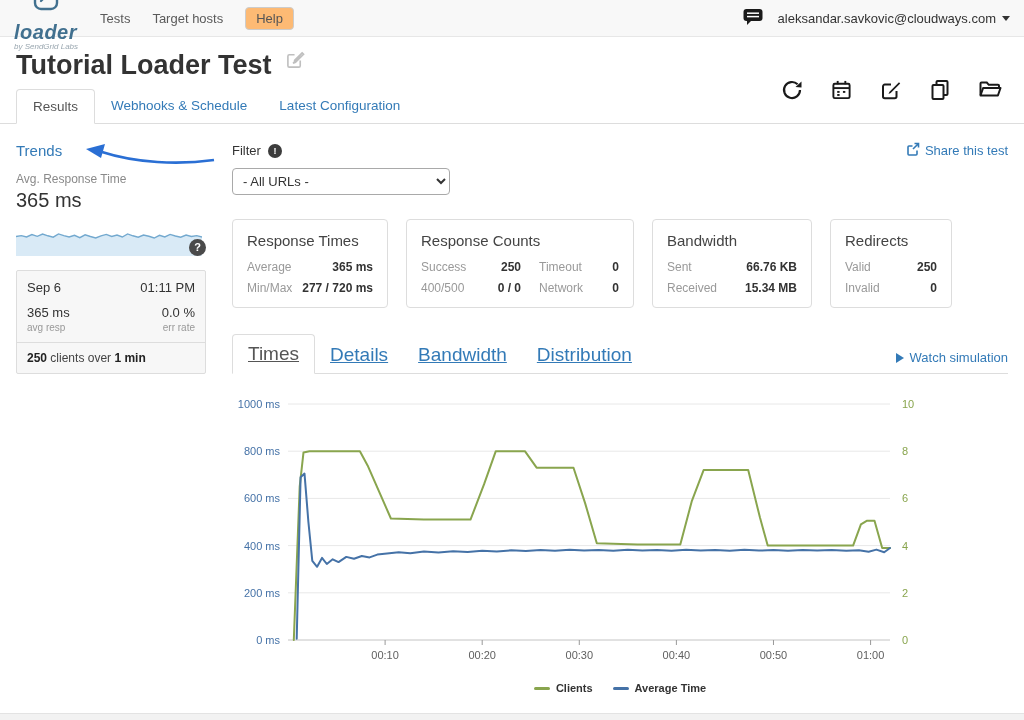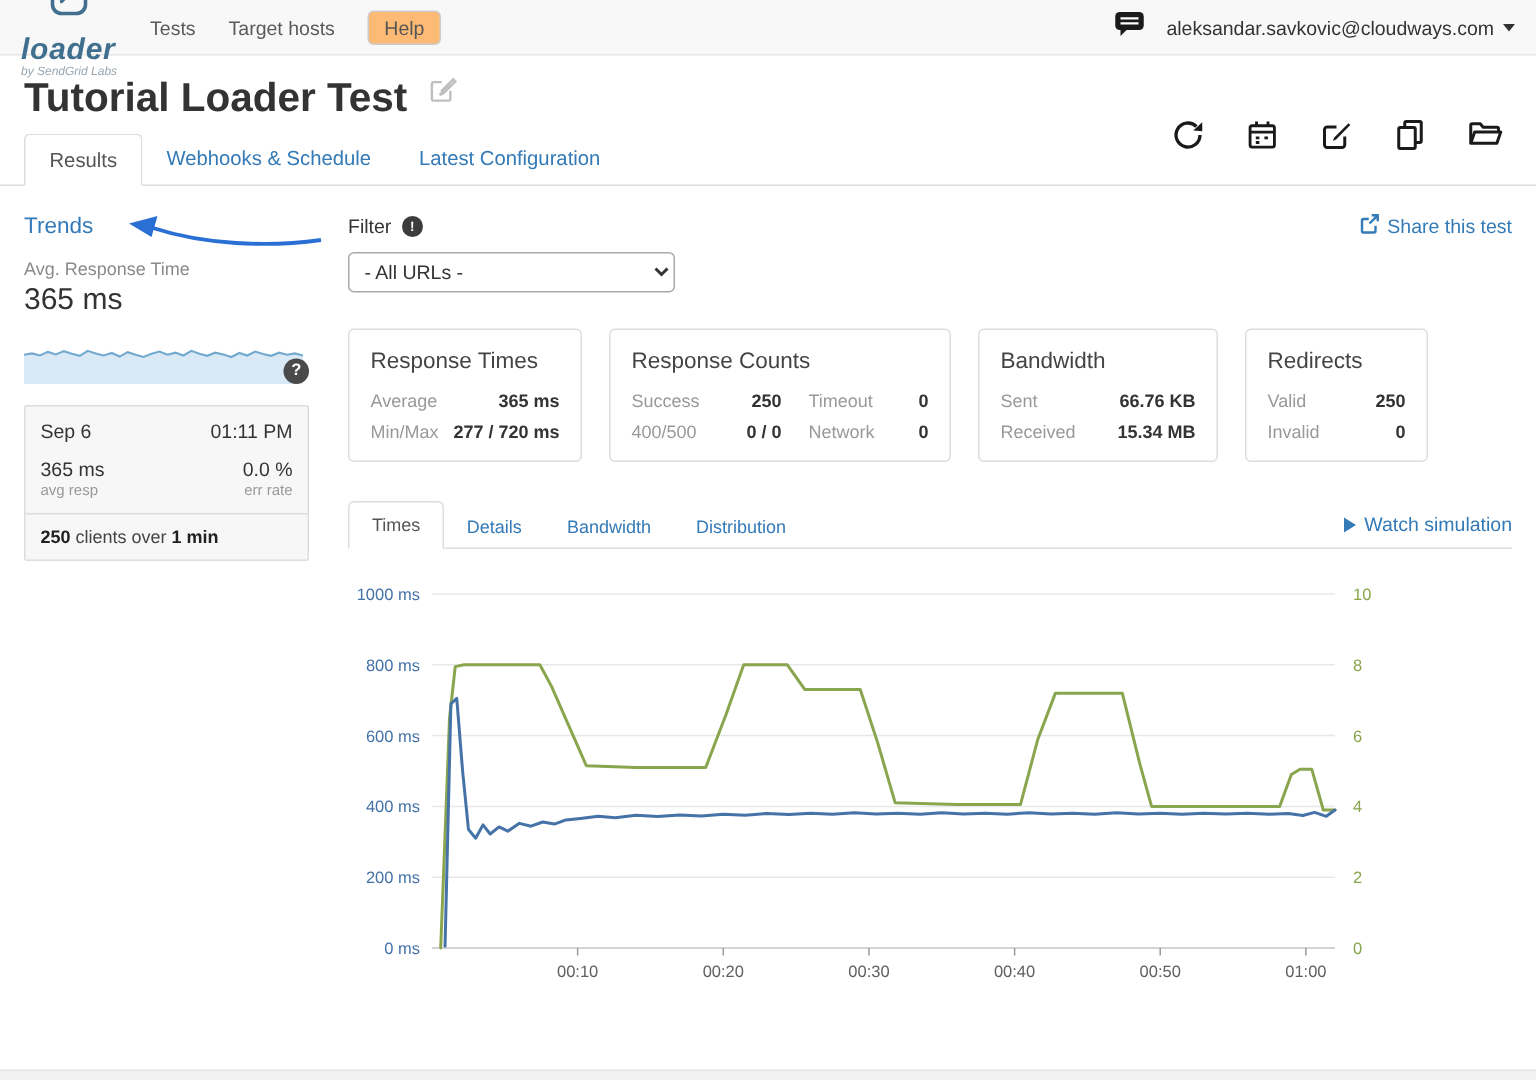--- a/index.html
+++ b/index.html
@@ -73,21 +73,21 @@
   .card-title { font-size:15px; color:#444; margin-bottom:11px; }
   .card-row { display:flex; justify-content:space-between; font-size:12px; margin-top:7px; }
   .card-row:first-of-type { margin-top:0; }
   .stat-label { color:#999; }
   .stat-value { color:#333; font-weight:bold; }
   .card-rt { width:156px; } .card-rc { width:228px; } .card-bw { width:160px; } .card-rd { width:122px; }
   .pair-grid { display:grid; grid-template-columns:1.25fr 1fr; column-gap:18px; row-gap:7px; font-size:12px; }
   .pair { display:flex; justify-content:space-between; }
 
   .chart-tabs { margin-top:26px; border-bottom:1px solid #ddd; display:flex; align-items:flex-end; }
-  .ctab { font-size:12px; padding:8px 15px; margin-bottom:-1px; display:inline-block; }
+  .ctab { font-size:19px; padding:8px 15px; margin-bottom:-1px; display:inline-block;text-decoration:underline; }
   .ctab.active { background:#fff; border:1px solid #ddd; border-bottom:1px solid #fff; border-radius:4px 4px 0 0; color:#555; }
   .ctab.link { color:#337ab7; }
   .watch-link { margin-left:auto; color:#337ab7; font-size:13px; display:flex; align-items:center; gap:6px; padding-bottom:8px; }
   .play-tri { width:0; height:0; border-top:5px solid transparent; border-bottom:5px solid transparent; border-left:8px solid #337ab7; }
 
   .chart-wrap { padding-top:16px; }
   svg text { font-family:"Liberation Sans", sans-serif; }
   .legend { display:flex; justify-content:center; gap:20px; margin-top:4px; }
   .legend-item { display:flex; align-items:center; gap:6px; cursor:pointer; }
   .legend-swatch { width:16px; height:3px; border-radius:2px; background:#999; }
@@ -345,17 +345,27 @@
           <text x="347.2903225806452" y="269" text-anchor="middle" fill="#606060" font-size="11">00:30</text>
           <line x1="444.38709677419354" x2="444.38709677419354" y1="250" y2="255" stroke="#999" stroke-width="1"></line>
           <text x="444.38709677419354" y="269" text-anchor="middle" fill="#606060" font-size="11">00:40</text>
           <line x1="541.483870967742" x2="541.483870967742" y1="250" y2="255" stroke="#999" stroke-width="1"></line>
           <text x="541.483870967742" y="269" text-anchor="middle" fill="#606060" font-size="11">00:50</text>
           <line x1="638.5806451612904" x2="638.5806451612904" y1="250" y2="255" stroke="#999" stroke-width="1"></line>
           <text x="638.5806451612904" y="269" text-anchor="middle" fill="#606060" font-size="11">01:00</text>
           <polyline points="61.8,250.0 67.7,96.6 71.5,62.4 77.4,61.2 127.9,61.2 135.6,75.4 158.9,128.5 191.9,129.6 238.5,129.6 252.1,94.2 263.8,61.2 292.9,61.2 304.6,77.7 341.5,77.7 353.1,113.1 364.8,153.2 405.5,154.4 448.3,154.4 459.9,110.8 471.6,80.1 516.2,80.1 527.9,127.3 535.7,155.6 580.3,155.6 621.1,155.6 628.9,134.4 634.7,130.8 642.5,130.8 650.2,158.0 658.0,158.0" fill="none" stroke="#89A54E" stroke-width="2" stroke-linejoin="round" stroke-linecap="round"></polyline>
           <polyline points="64.7,248.8 68.6,87.2 72.5,83.6 76.4,132.0 80.3,170.9 85.1,176.8 90.0,167.9 94.8,174.0 100.7,169.3 106.5,172.1 114.3,166.9 122.0,168.8 129.8,166.0 137.6,167.4 145.3,164.6 155.0,163.6 166.7,162.2 178.3,163.2 191.9,161.5 206.5,162.4 221.1,161.3 235.6,162.0 250.2,160.8 264.8,161.5 279.3,160.3 293.9,161.0 308.5,160.1 323.0,160.8 337.6,159.8 352.1,160.6 366.7,160.1 381.3,160.8 395.8,159.8 410.4,160.6 425.0,160.1 439.5,160.8 454.1,159.8 468.7,160.6 483.2,160.1 497.8,160.8 512.4,159.8 526.9,160.6 541.5,160.1 556.0,160.8 570.6,160.1 585.2,160.6 599.7,160.1 614.3,160.8 626.9,160.3 636.6,161.7 644.4,159.6 652.2,162.2 658.0,158.0" fill="none" stroke="#4572A7" stroke-width="2" stroke-linejoin="round" stroke-linecap="round"></polyline>
         </svg>
+      <div class="legend">
+        <span class="legend-item">
+          <span class="legend-swatch" style="background: rgb(137, 165, 78);"></span>
+          <span class="legend-label">Clients</span>
+        </span>
+        <span class="legend-item">
+          <span class="legend-swatch" style="background: rgb(69, 114, 167);"></span>
+          <span class="legend-label">Average Time</span>
+        </span>
+      </div>
     </div>
   </div>
 </div>
 
 <div class="footer-strip"></div>
 
 </body></html>

